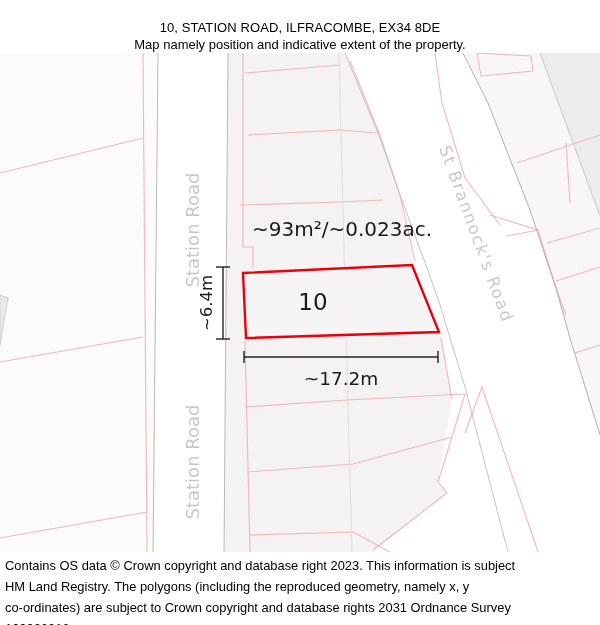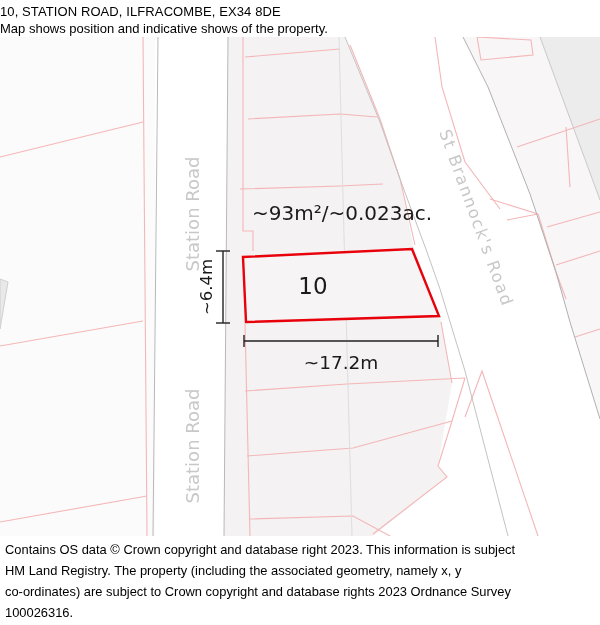--- a/index.html
+++ b/index.html
@@ -1,33 +1,33 @@
 <!DOCTYPE html>
 <html><head>
 <meta charset="utf-8">
 <style>
   html,body{margin:0;padding:0;}
   body{
     width:600px;height:625px;overflow:hidden;background:#ffffff;color:#000;
     font-family:"Liberation Sans", sans-serif;
   }
-  .header{ text-align:left; padding-top:4px; font-size:13px; line-height:16.5px; }
+  .header{ text-align:center; padding-top:20px; font-size:13px; line-height:16.5px; }
   .header .t1{ letter-spacing:0.1px; }
   .map-wrap{ width:600px; height:499px; position:relative; }
   svg{ display:block; }
   .map-label{ font-family:"DejaVu Sans", sans-serif; fill:#1a1a1a; }
   .road-label{ font-family:"DejaVu Sans", sans-serif; fill:#c8c8c8; }
   .footer{ font-size:12.9px; line-height:21px; padding:3px 6px 0 5px; }
 </style>
 </head>
 <body>
 
 <div class="header">
   <div class="t1">10, STATION ROAD, ILFRACOMBE, EX34 8DE</div>
-  <div class="t2">Map shows position and indicative shows of the property.</div>
+  <div class="t2">Map namely position and indicative extent of the property.</div>
 </div>
 
 <div class="map-wrap">
 <svg width="600" height="499" viewBox="0 0 600 499">
 
   <g>
     <rect x="0" y="0" width="600" height="499" fill="#ffffff"></rect>
     <rect x="0" y="0" width="155" height="499" fill="#fcfbfb"></rect>
 
     <polygon points="228,0 345,0 380,85 400,142 413,208 440,280 452,346 438,429 447,440 373,499 224,499" fill="#f4f2f2"></polygon>
@@ -106,16 +106,16 @@
     <text class="map-label" x="342" y="183" font-size="20" text-anchor="middle">~93m²/~0.023ac.</text>
     <text class="map-label" x="313" y="257" font-size="23" text-anchor="middle">10</text>
     <text class="map-label" x="206" y="250" font-size="16.5" text-anchor="middle" dominant-baseline="central" transform="rotate(-90 206 250)">~6.4m</text>
     <text class="map-label" x="341" y="332" font-size="18.5" text-anchor="middle">~17.2m</text>
   </g>
 </svg>
 </div>
 
 <div class="footer">
   <div>Contains OS data © Crown copyright and database right 2023. This information is subject</div>
-  <div>HM Land Registry. The property (including the associated geometry, namely x, y</div>
-  <div>co-ordinates) are subject to Crown copyright and database rights 2023 Ordnance Survey</div>
+  <div>HM Land Registry. The polygons (including the reproduced geometry, namely x, y</div>
+  <div>co-ordinates) are subject to Crown copyright and database rights 2031 Ordnance Survey</div>
   <div>100026316.</div>
 </div>
 
 </body></html>

